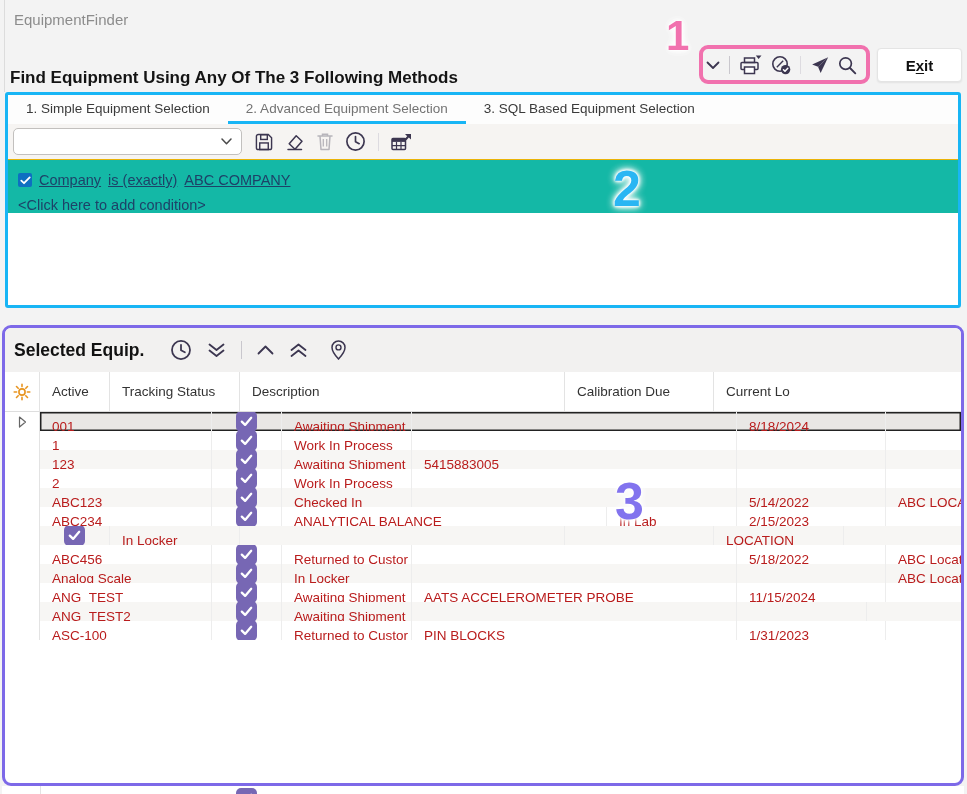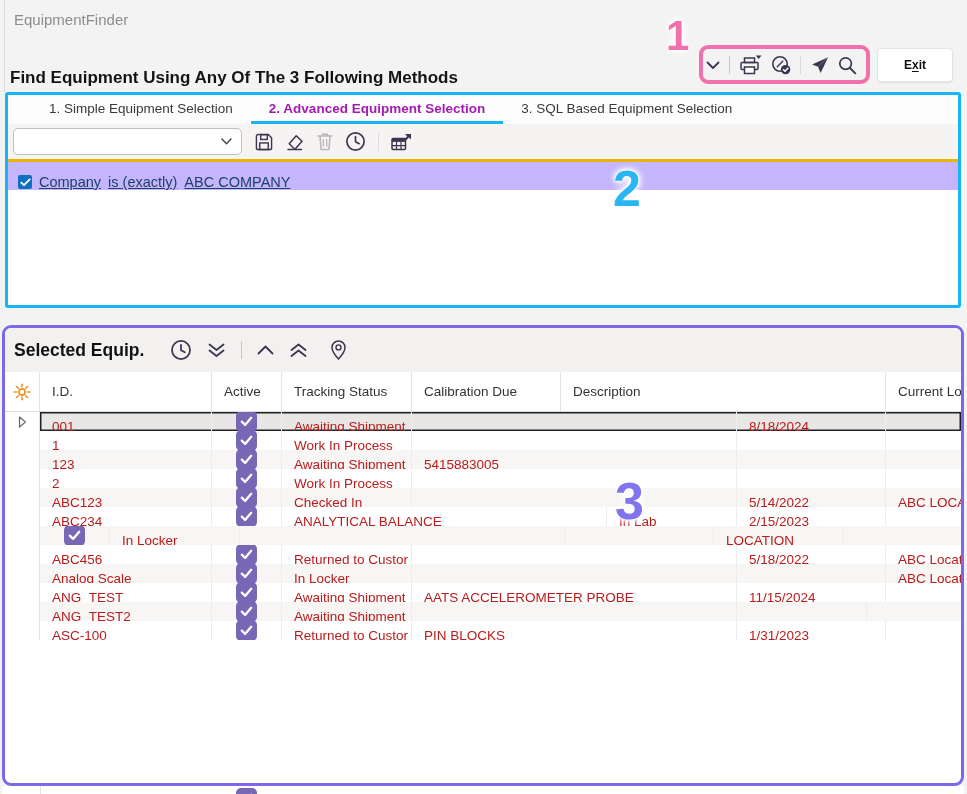--- a/index.html
+++ b/index.html
@@ -12,34 +12,34 @@
   .titlebar { position:absolute; left:14px; top:11px; font-size:15px; color:#8c8c8c; }
 
   .page-title { position:absolute; left:10px; top:68px; font-size:17px; font-weight:bold; color:#141414; }
 
   
   .top-toolbar { position:absolute; left:706px; top:50px; height:30px; display:flex; align-items:center; gap:9px; color:#3c3650; }
   .tbtn { display:flex; align-items:center; justify-content:center; background:none; border:none; color:#3c3650; cursor:pointer; padding:0; }
   .vsep { width:1px; height:18px; background:#c9c7cd; }
   .vsep.faint { background:#dddbe0; }
 
-  .exit-btn { position:absolute; left:877px; top:48px; width:76px; height:34px; background:#fff; border:1px solid #e4e4e4; border-radius:4px; font-family:"Liberation Sans",sans-serif; font-size:12px; font-weight:bold; color:#101010; box-shadow:0 1px 2px rgba(0,0,0,.07); cursor:pointer; }
+  .exit-btn { position:absolute; left:877px; top:48px; width:85px; height:34px; background:#fff; border:1px solid #e4e4e4; border-radius:4px; font-family:"Liberation Sans",sans-serif; font-size:15px; font-weight:bold; color:#101010; box-shadow:0 1px 2px rgba(0,0,0,.07); cursor:pointer; }
   .exit-btn u { text-underline-offset:2px; }
 
   
   .section2 { position:absolute; left:5px; top:92px; width:956px; height:216px; border:3.5px solid #18b5f5; border-radius:3px; background:#fff; overflow:hidden; }
-  .tabs { height:29px; display:flex; align-items:stretch; padding-left:23px; background:#fdfdfd; }
+  .tabs { height:29px; display:flex; align-items:stretch; padding-left:0; background:#fdfdfd; }
   .tab { display:flex; align-items:center; padding:0 18px; font-size:13.5px; color:#3a3a3a; border-bottom:3px solid transparent; cursor:pointer; white-space:nowrap; }
-  .tab.active { color:#a21caf; border-bottom-color:#18b5f5;font-weight:bold; }
+  .tab.active { color:#737373; border-bottom-color:#18b5f5; }
   .filter-toolbar { height:35px; background:#f6f4f2; display:flex; align-items:center; padding-left:5px; color:#3c3650; }
   .combo { width:229px; height:27px; background:#fff; border:1px solid #c2c0be; border-radius:5px; display:flex; align-items:center; padding:0 9px; cursor:pointer; }
   .combo-value { flex:1; font-size:13px; color:#333; }
   .ficons { display:flex; align-items:center; gap:12px; margin-left:13px; }
   .icon-disabled { color:#b7b5bb; }
-  .condition-area { background:#c4b5fd; padding:12px 10px 0 10px; border-top:3px solid #eab308; }
+  .condition-area { background:#14b8a6; padding:12px 10px 0 10px; border-top:1px solid #eab308; }
   .condition-row { display:flex; align-items:center; gap:7px; }
   .cond-checkbox { width:14px; height:14px; background:#0e6fc1; border-radius:2px; display:inline-flex; align-items:center; justify-content:center; cursor:pointer; flex:none; }
   .cond-link { font-size:14.5px; color:#1d4268; text-decoration:underline; cursor:pointer; white-space:nowrap; }
   .add-condition { margin-top:9px; font-size:14.5px; color:#1d4268; cursor:pointer; }
 
   
   .splitter { position:absolute; left:0; top:308px; width:967px; height:17px; cursor:row-resize; }
   .splitter-dots { position:absolute; left:473px; top:316px; display:grid; grid-template-columns:repeat(3,2px); grid-template-rows:2px 2px; gap:2px; }
   .splitter-dots i { width:2px; height:2px; background:#9a9a9a; }
 
@@ -188,20 +188,21 @@
       <div class="condition-row">
         <span class="cond-checkbox">
           <svg width="11" height="9" viewBox="0 0 11 9">
               <path d="M1.3 4.6 L4 7.2 L9.7 1.4" fill="none" stroke="#fff" stroke-width="1.8" stroke-linecap="round" stroke-linejoin="round"></path>
             </svg>
         </span>
         <a class="cond-link">Company</a>
         <a class="cond-link">is (exactly)</a>
         <a class="cond-link">ABC COMPANY</a>
       </div>
+      <div class="add-condition">&lt;Click here to add condition&gt;</div>
     </div>
   </div>
 
   <div class="splitter">
     <span class="splitter-dots">
         <i></i>
         <i></i>
         <i></i>
         <i></i>
         <i></i>
@@ -244,25 +245,24 @@
       </span>
     </div>
 
     <div class="grid-head">
       <div class="gh-cell sel-col">
         <svg width="18" height="18" viewBox="0 0 18 18" stroke="#e8941f" stroke-width="1.6" fill="none" stroke-linecap="round">
           <circle cx="9" cy="9" r="3.1"></circle>
           <path d="M14.4 9 H16.8 M3.6 9 H1.2 M9 14.4 V16.8 M9 3.6 V1.2 M12.8 12.8 L14.5 14.5 M5.2 5.2 L3.5 3.5 M12.8 5.2 L14.5 3.5 M5.2 12.8 L3.5 14.5"></path>
         </svg>
       </div>
-      <div class="gh-cell c-id">I.D.</div>
       <div class="gh-cell c-active">Active</div>
       <div class="gh-cell c-track">Tracking Status</div>
+      <div class="gh-cell c-desc">Description</div>
       <div class="gh-cell c-cal">Calibration Due</div>
-      <div class="gh-cell c-desc">Description</div>
       <div class="gh-cell c-loc">Current Lo</div>
     </div>
 
     <div id="grid-body">
         <div class="grow sel">
           <div class="sel-cell">
             <svg width="9" height="12" viewBox="0 0 9 12">
               <path d="M1.5 1 L7.5 6 L1.5 11 Z" fill="none" stroke="#666" stroke-width="1.2" stroke-linejoin="round"></path>
             </svg>
           </div>

